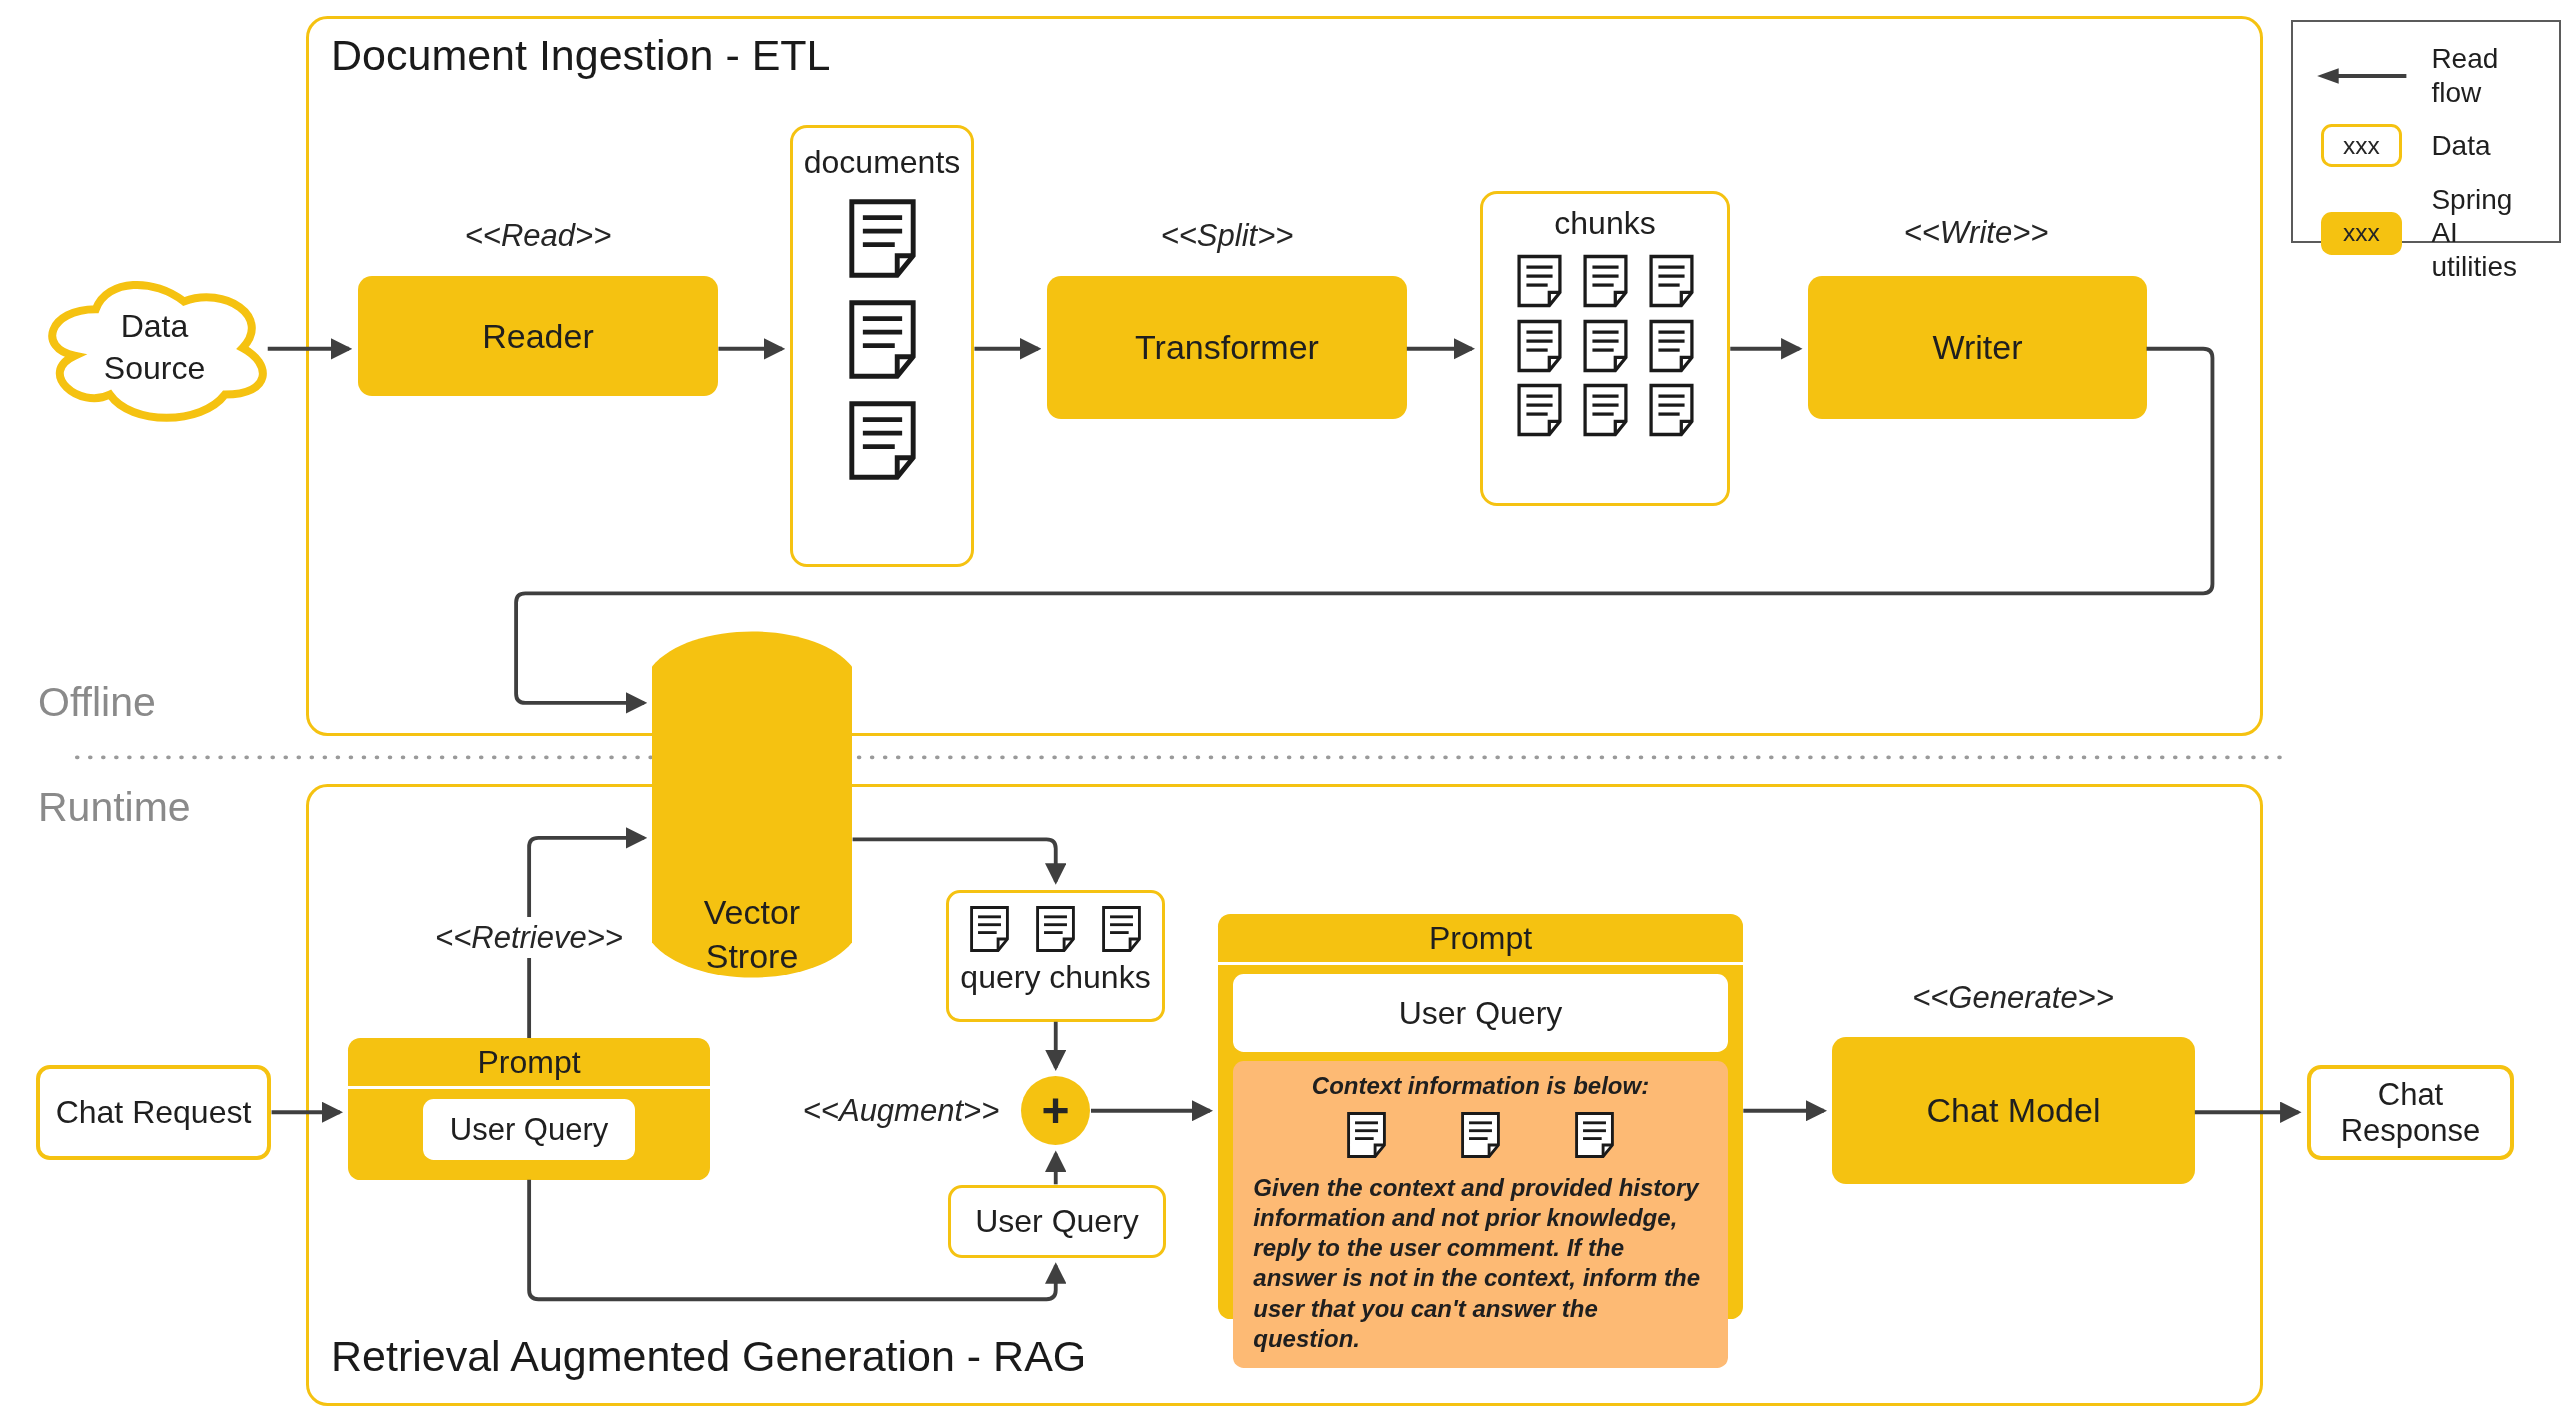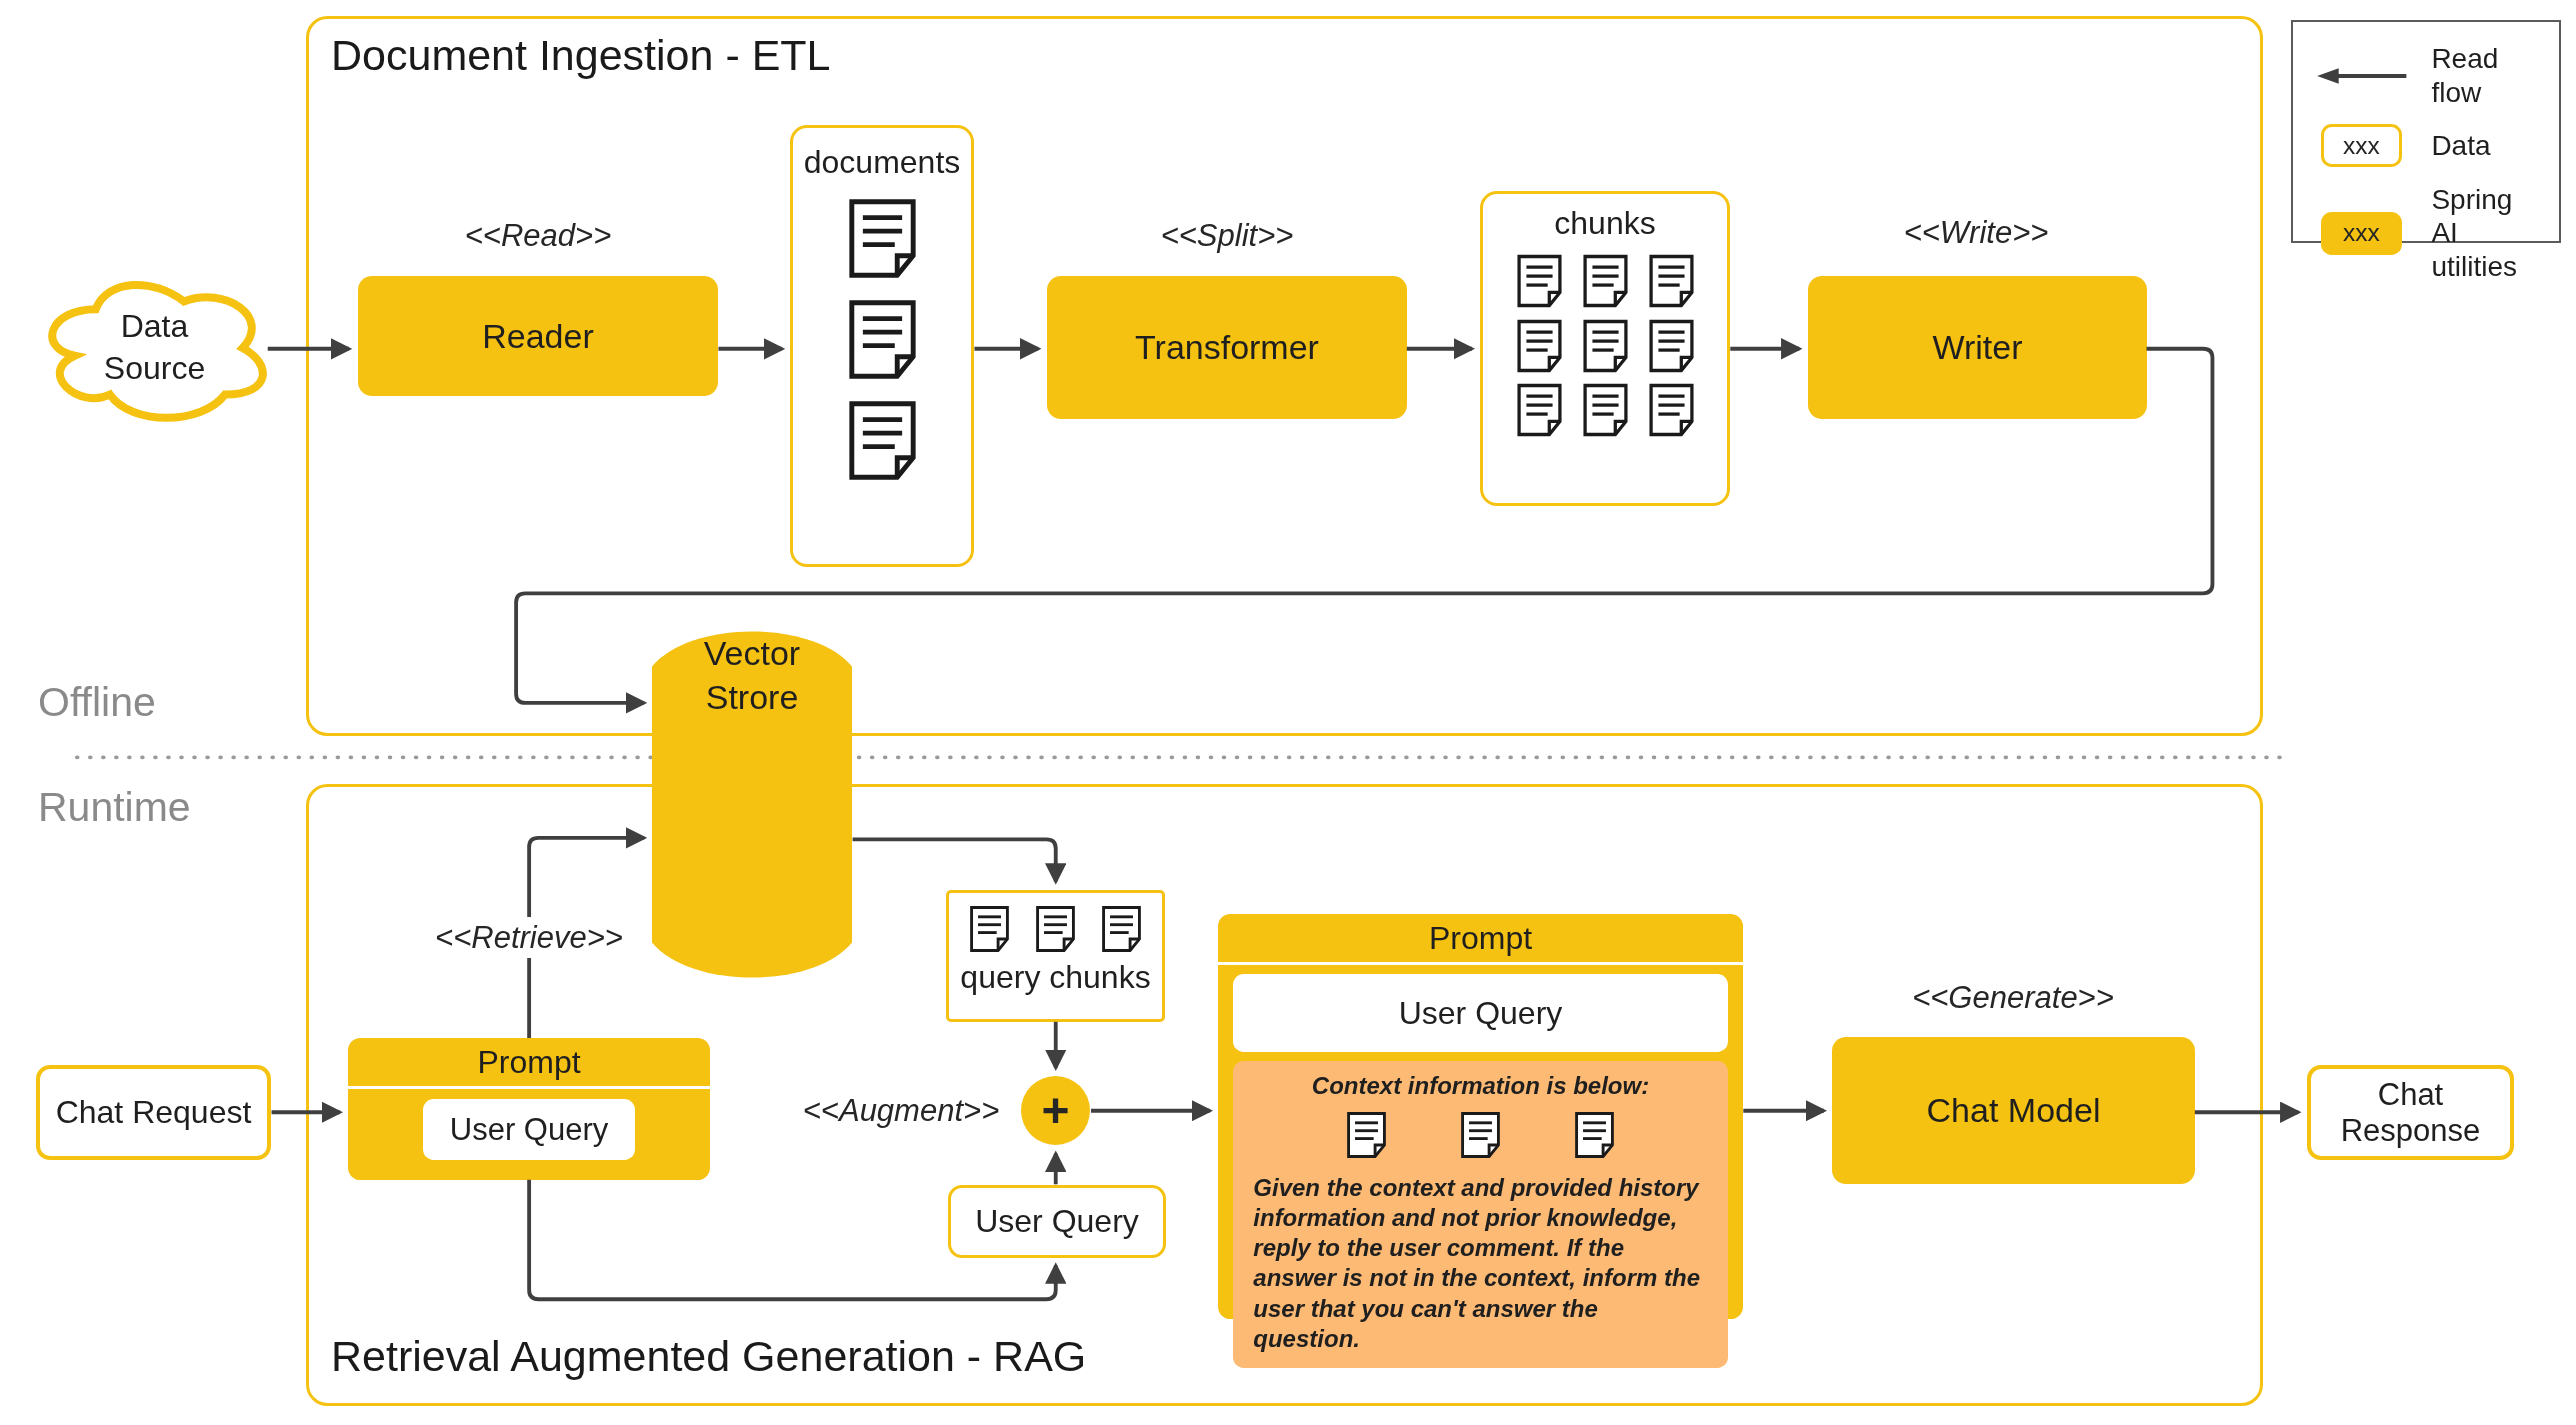--- a/index.html
+++ b/index.html
@@ -68,21 +68,21 @@
   .context-text{font-style:italic;font-size:24px;line-height:1.26;text-align:left;}
 
   
   .plus-circle{
     width:69px;height:69px;border-radius:50%;background:var(--yellow);z-index:4;
     display:flex;align-items:center;justify-content:center;font-size:48px;font-weight:bold;color:#262626;line-height:1;
   }
 
   
   .cyl-label{
-    z-index:4;display:flex;align-items:flex-start;justify-content:center;text-align:center;
+    z-index:4;display:flex;align-items:flex-end;justify-content:center;text-align:center;
     font-size:34px;color:#1f1f1f;line-height:1.3;
   }
   .cyl-label span{width:138px;}
 
   
   .legend{
     border:2.3px solid var(--legend-border);background:#fff;z-index:3;
     display:flex;flex-direction:column;gap:15.3px;padding:20px 18.4px;
   }
   .legend-row{display:flex;align-items:center;gap:20px;}
@@ -231,21 +231,21 @@
 
 <div class="abs stereotype on-line" style="left:391px;top:920px;width:276px;"><span>&lt;&lt;Retrieve&gt;&gt;</span></div>
 
 <div class="abs prompt-box" style="left:348px;top:1038px;width:362px;height:142px;">
   <div class="prompt-hdr">Prompt</div>
   <div class="prompt-body" style="padding:10px 0 10.7px;">
     <div class="inner-white" style="width:212px;height:61px;font-size:31px;">User Query</div>
   </div>
 </div>
 
-<div class="abs panel" style="left:946px;top:890px;width:219px;height:132px;border-radius:5px;padding-top:12.3px;">
+<div class="abs panel" style="left:946px;top:890px;width:219px;height:132px;border-radius:14px;padding-top:12.3px;">
   <div class="doc-row">
     <svg class="doc-icon" width="43" height="48" viewBox="0 0 60 66">
         <use href="#doc-icon-def"></use>
       </svg>
     <svg class="doc-icon" width="43" height="48" viewBox="0 0 60 66">
         <use href="#doc-icon-def"></use>
       </svg>
     <svg class="doc-icon" width="43" height="48" viewBox="0 0 60 66">
         <use href="#doc-icon-def"></use>
       </svg>

